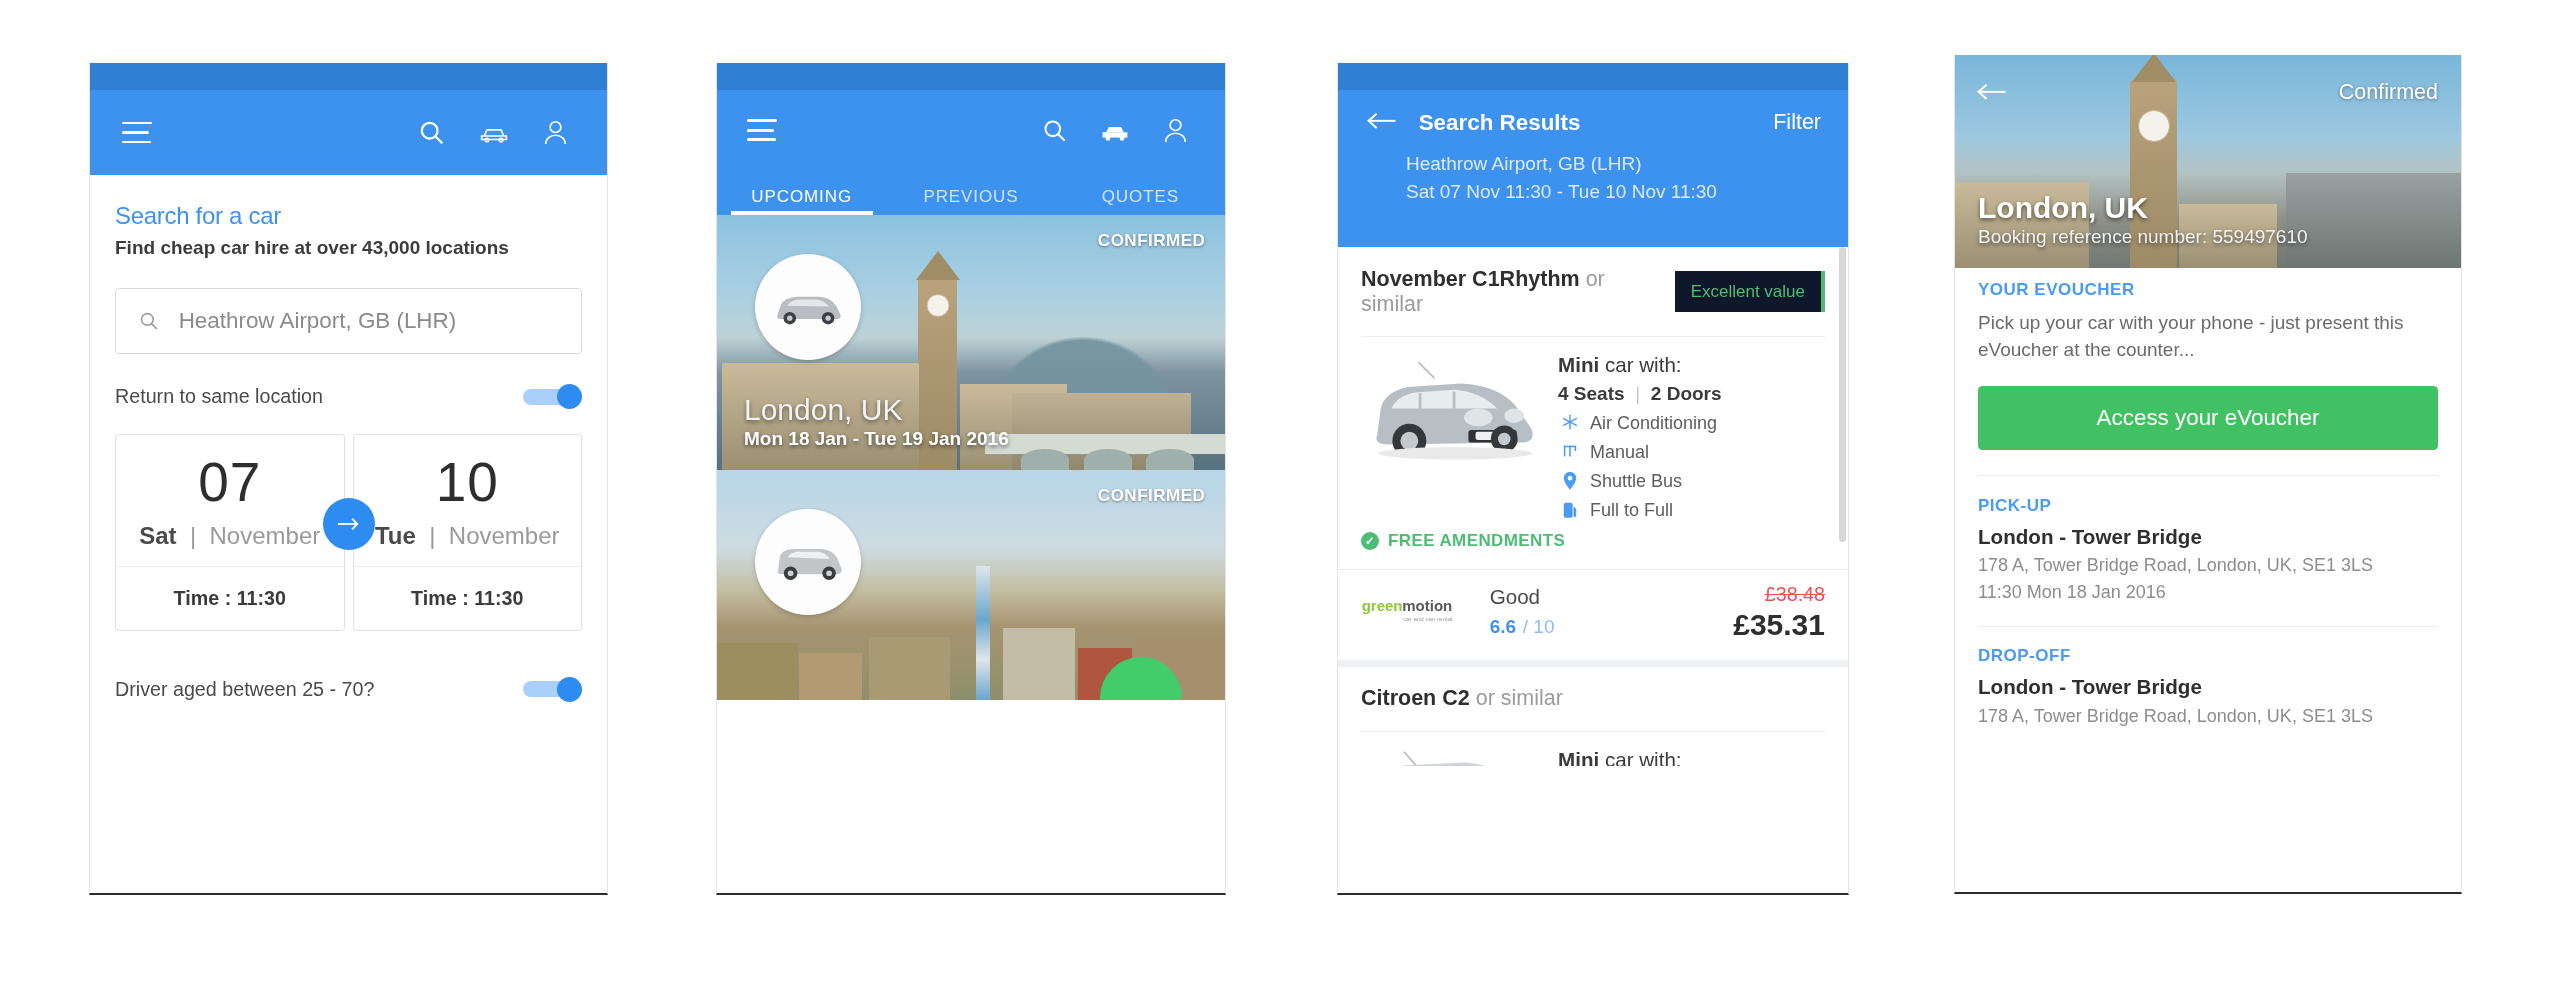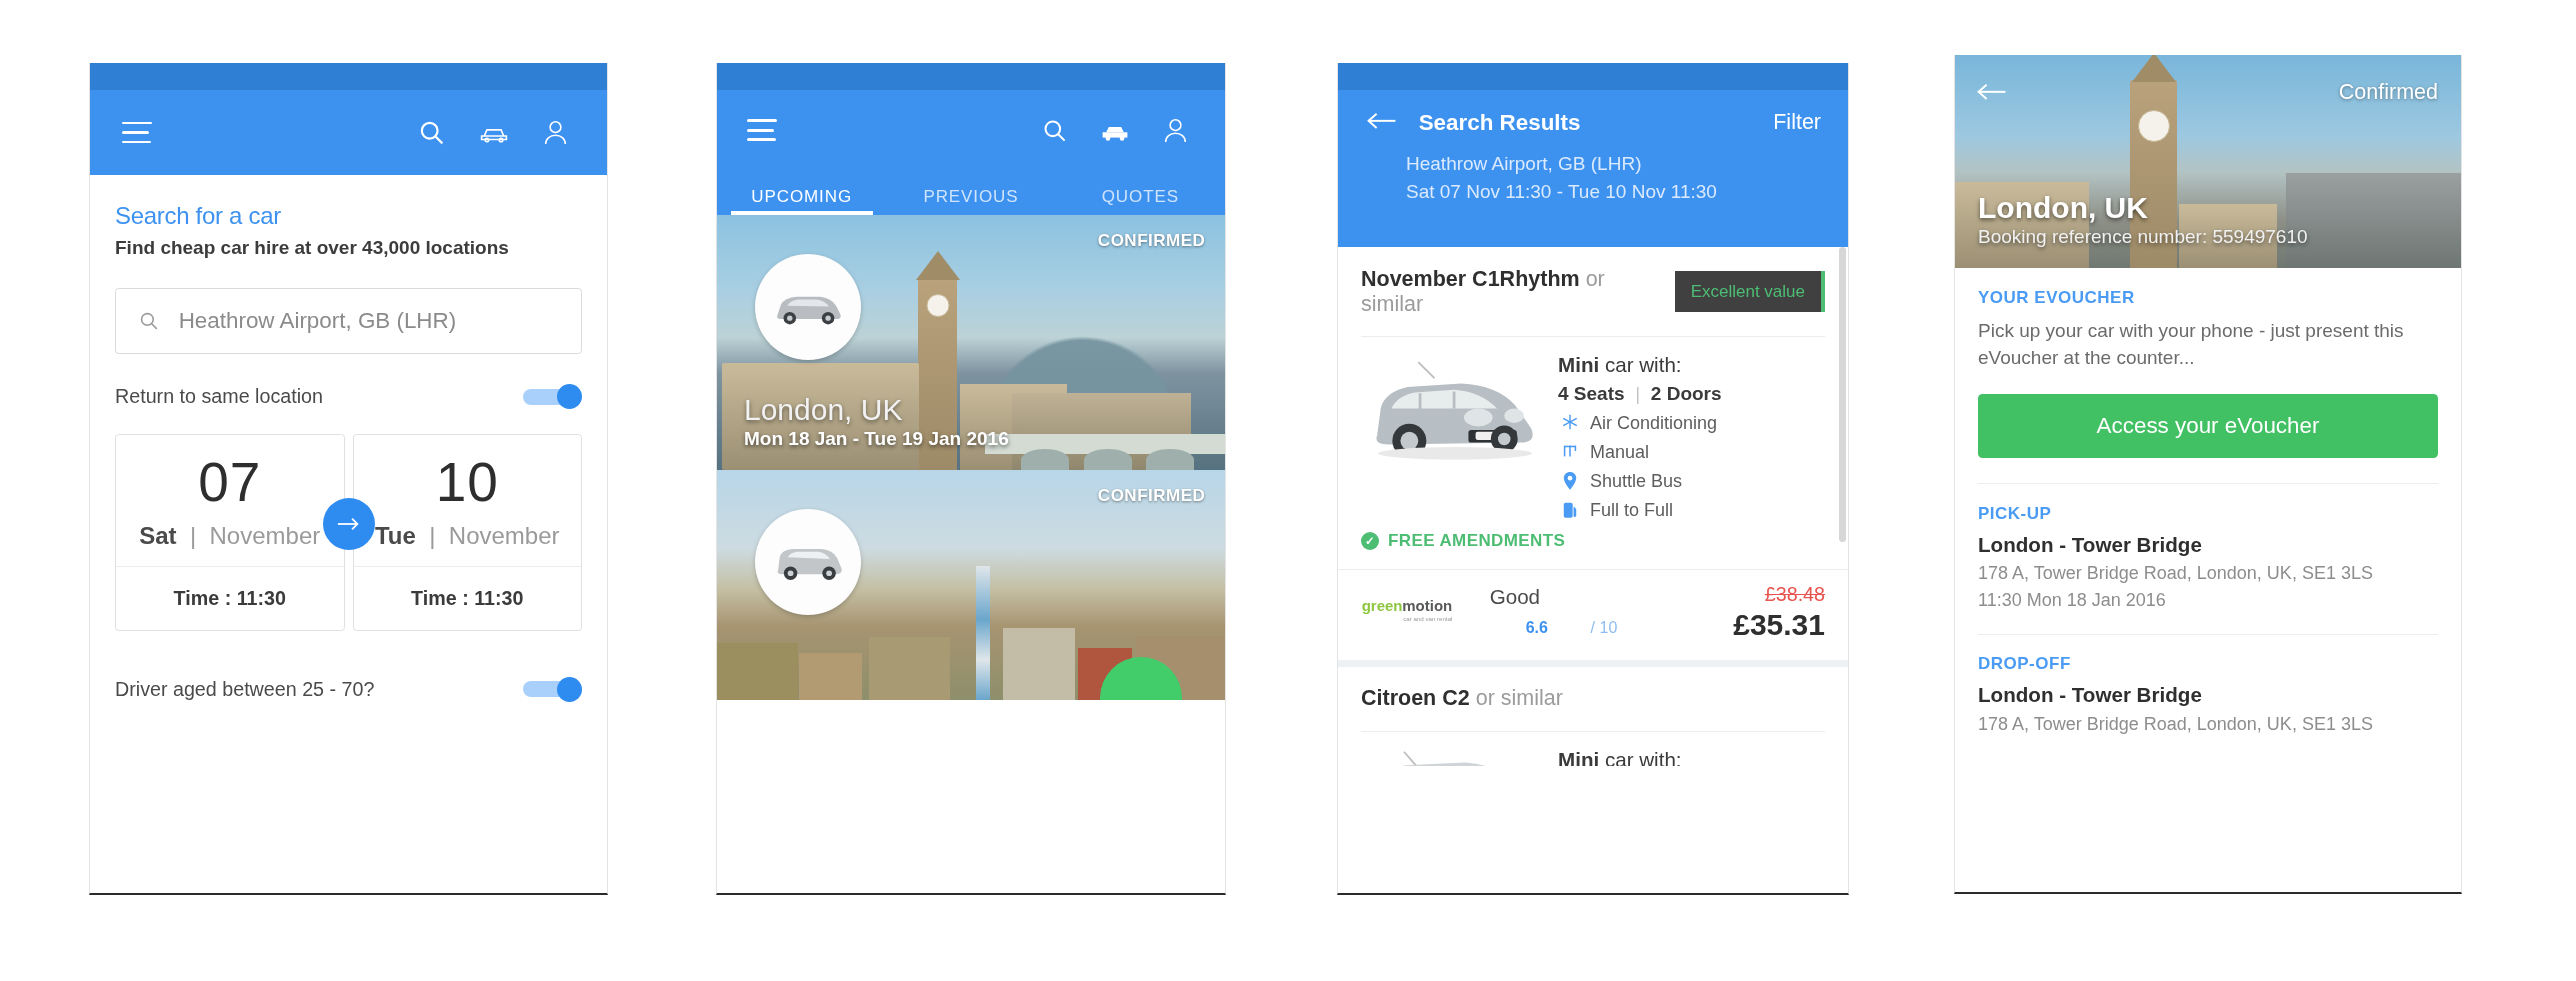--- a/index.html
+++ b/index.html
@@ -127,54 +127,54 @@
   .s3-title { color:#fff; font-size:22.4px; font-weight:700; margin-left:19.7px; }
   .s3-topline .spacer { flex:1; }
   .s3-filter { color:#ffffff; font-size:21.5px; font-weight:400; }
   .s3-loc { padding: 14.3px 27px 0 68px; color:#dbeafd; font-size:19px; line-height:28px; }
   .s3-list { position:relative; background:#fff; height: 519px; overflow:hidden; }
   .cargroup { border-bottom:7.2px solid #eef1f4; }
   .car-head { display:flex; align-items:center; padding: 19.7px 23px 19.7px 23px; }
   .car-name { font-size:21.5px; color:#2f2f2f; font-weight:700; }
   .car-name span { color:#9b9b9b; font-weight:400; }
   .car-head .spacer { flex:1; }
-  .badge-excellent { background:#404040; color:#4dbd74; font-size:17px; padding:10.7px 16px; border-right:4.5px solid #4dbd74; white-space:nowrap;margin-left:31px; }
+  .badge-excellent { background:#0f172a; color:#4dbd74; font-size:17px; padding:10.7px 16px; border-right:4.5px solid #4dbd74; white-space:nowrap;margin-left:31px; }
   .car-sep { height:0.9px; background:#ececec; margin: 0 23px; }
   .car-body { display:flex; padding: 16px 23px 9px 23px; }
   .car-img { width: 188px; }
   .car-specs { flex:1; padding-left: 9px; }
   .spec-title { font-size:20.6px; color:#3a3a3a; }
   .spec-title b { font-weight:700; }
   .spec-seats { font-size:19px; color:#3a3a3a; font-weight:700; margin-top:5.4px; }
   .spec-seats i { font-style:normal; color:#c5c5c5; font-weight:400; padding: 0 5.4px; }
   .spec-li { display:flex; margin-top:8px; font-size:18px; color:#5d5d5d; }
   .spec-li .ic { width:23px; display:flex; justify-content:center; margin-right:9px; }
   .free-amend { display:flex; align-items:center; padding: 1.8px 23px 18px 23px; color:#4dbd74; font-size:17px; font-weight:700; letter-spacing:0.4px;}
   .free-amend .tick { width:18px; height:18px; border-radius:50%; background:#4dbd74; color:#fff; font-size:11.6px;
                       display:flex; align-items:center; justify-content:center; margin-right:9px; }
   .price-row { display:flex; align-items:center; padding: 12.5px 23px 18px 23px; border-top:0.9px solid #ececec; }
   .supplier-logo { width:109px; }
   .rating { margin-left:19.7px; }
   .rating .word { font-size:20.6px; color:#4a4a4a; }
   .rating .score { font-size:24px; color:#3d92f0; font-weight:700; margin-top:1.8px; }
-  .rating .score span { color:#8fbdf0; font-weight:400; font-size:16px;margin-left:36px; }
+  .rating .score span { color:#8fbdf0; font-weight:400; font-size:19px; }
   .price-row .spacer { flex:1; }
   .price-old { color:#e8544f; font-size:19.7px; text-decoration:line-through; text-align:right; }
   .price-new { color:#2f2f2f; font-size:30px; font-weight:700; text-align:right; margin-top:1.8px; }
   .scrollbar { position:absolute; right:1.8px; top:0; width:7.2px; height:295px; background:#d7d7d7; border-radius:3.6px; }
 
   
   #screen4 { left: 1954px; top: 55px; width: 508px; height: 839px; }
   .s4-hero { height: 213px; position:relative; overflow:hidden; }
   .s4-hero .back { position:absolute; left:19.7px; top:27px; z-index:4; }
   .s4-conf { position:absolute; right:23px; top:25px; color:#ffffff; font-size:21.5px; font-weight:400; z-index:4; text-shadow:0 0.9px 3.6px rgba(0,0,0,.4);}
   .s4-heroinfo { position:absolute; left:23px; bottom:19.7px; z-index:4; }
   .s4-city { font-size:30px; font-weight:700; color:#ffffff; text-shadow:0 1.8px 4.5px rgba(0,0,0,.55);}
   .s4-ref { font-size:19px; color:#f1f1f1; margin-top:1.8px; text-shadow:0 1.8px 4.5px rgba(0,0,0,.55);}
-  .s4-body { padding: 20px 23px 0 23px; }
+  .s4-body { padding: 12px 23px 0 23px; }
   .s4-label { color:#4a9bf3; font-size:17px; font-weight:700; letter-spacing:0.5px; }
   .s4-text { color:#6b6b6b; font-size:19px; line-height:27px; margin-top:9px; }
   .btn-green { margin-top:23px; height:64px; background:#42c164; border-radius:4.5px; color:#ffffff;
                font-size:22.4px; display:flex; align-items:center; justify-content:center; }
   .s4-divider { height:0.9px; background:#eeeeee; margin: 25px 0 0 0; }
   .s4-sec { padding-top: 19.7px; }
   .s4-place { font-size:20.6px; color:#2f2f2f; font-weight:700; margin-top:9px; }
   .s4-addr { font-size:18px; color:#8d8d8d; line-height:27px; margin-top:3.6px; }
 </style>
 </head>

